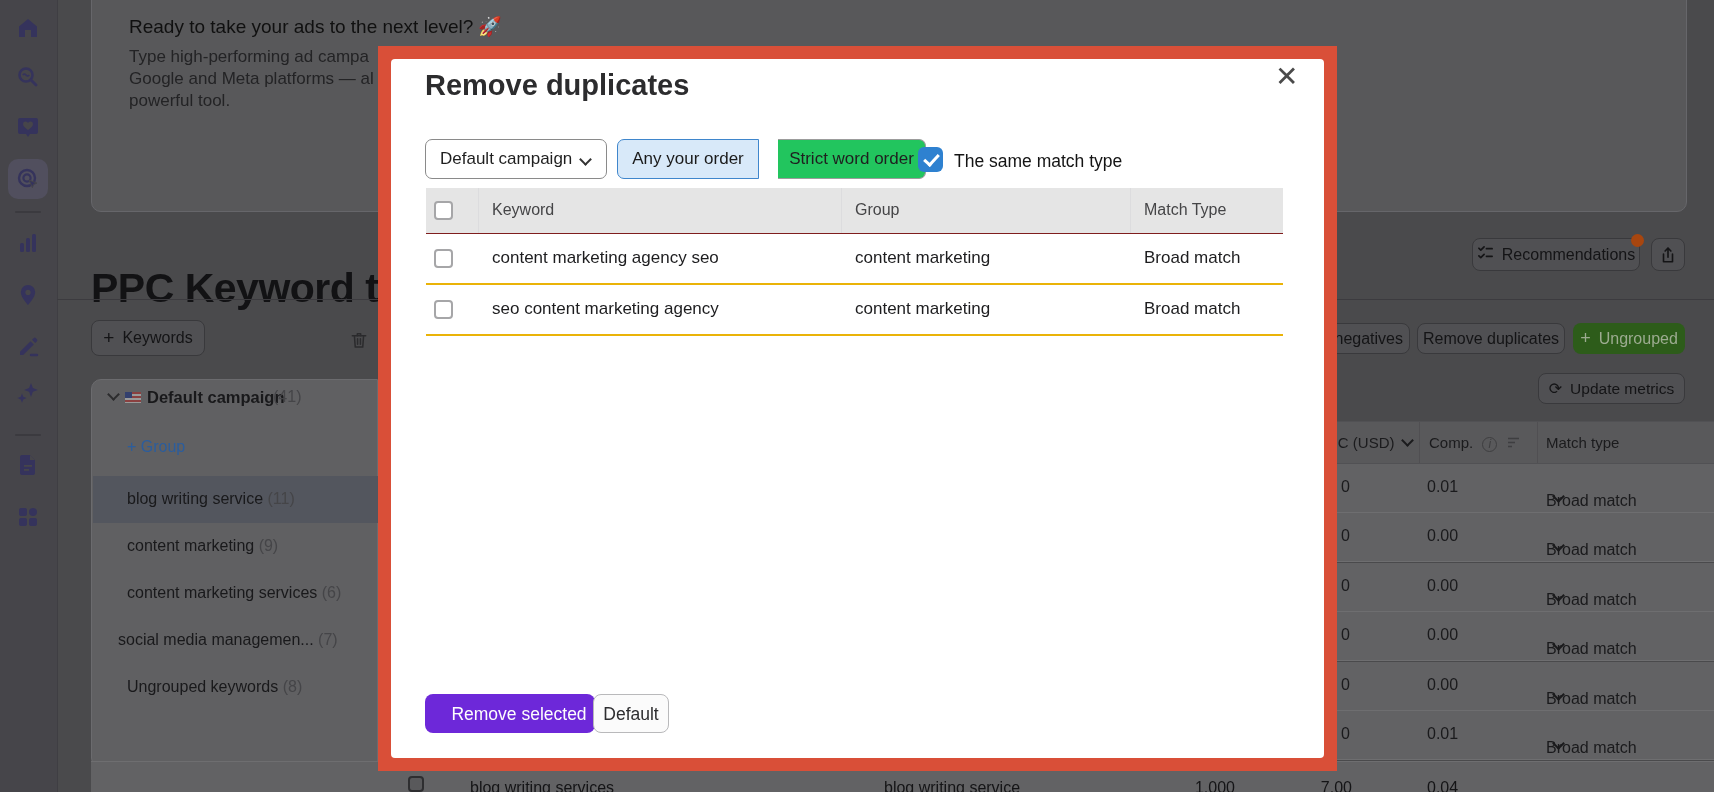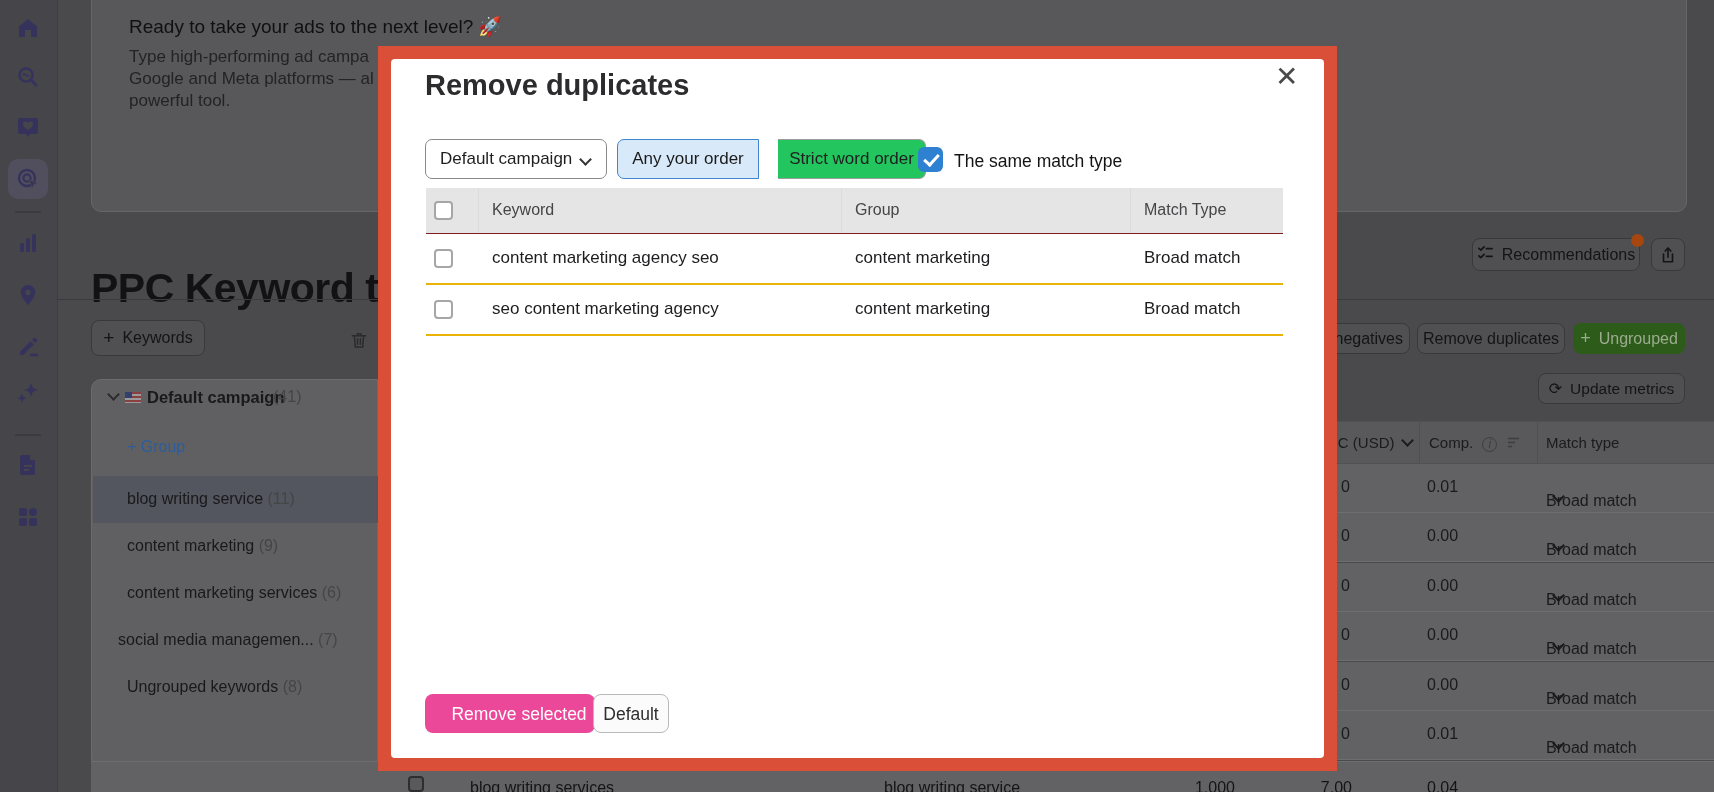--- a/index.html
+++ b/index.html
@@ -69,21 +69,21 @@
   .m-checklab{position:absolute;left:563px;top:92px;font-size:17.5px;color:#141414;white-space:nowrap;}
 
   .m-table{position:absolute;left:35px;top:129px;width:857px;}
   .m-thead{position:relative;height:45px;background:#e5e5e5;border-bottom:1px solid #7f1d1d;}
   .m-thead .vline{position:absolute;top:0;width:1px;height:45px;background:#dcdcde;}
   .m-hcell{position:absolute;top:13px;font-size:16px;color:#454547;white-space:nowrap;}
   .m-row{position:relative;height:49px;border-bottom:2px solid #eab308;}
   .m-cell{position:absolute;top:14px;font-size:17px;color:#1d1d1f;white-space:nowrap;}
   .m-cb{position:absolute;left:8px;width:19px;height:19px;border:2px solid #a6a6a8;border-radius:4px;background:#fff;box-sizing:border-box;}
 
-  .m-remove{position:absolute;left:34px;top:635px;width:170px;height:39px;background:#ec4899;border-radius:8px;border:none;
+  .m-remove{position:absolute;left:34px;top:635px;width:170px;height:39px;background:#6d28d9;border-radius:8px;border:none;
             color:#fdfdfd;font-size:17.5px;font-family:inherit;text-align:center;line-height:39px;padding-left:24px;}
   .m-cancel{position:absolute;left:202px;top:635px;width:76px;height:39px;background:#fbfbfb;border:1px solid #b9b9bb;border-radius:8px;
             color:#2e2e30;font-size:17.5px;font-family:inherit;box-sizing:border-box;text-align:center;line-height:36px;}
 
   svg .st{fill:none;stroke:#141416;stroke-width:1.8;stroke-linecap:round;stroke-linejoin:round;}
   svg .sd{fill:none;stroke:#2b2b2d;stroke-width:1.8;stroke-linecap:round;stroke-linejoin:round;}
 </style>
 </head>
 <body>
 

